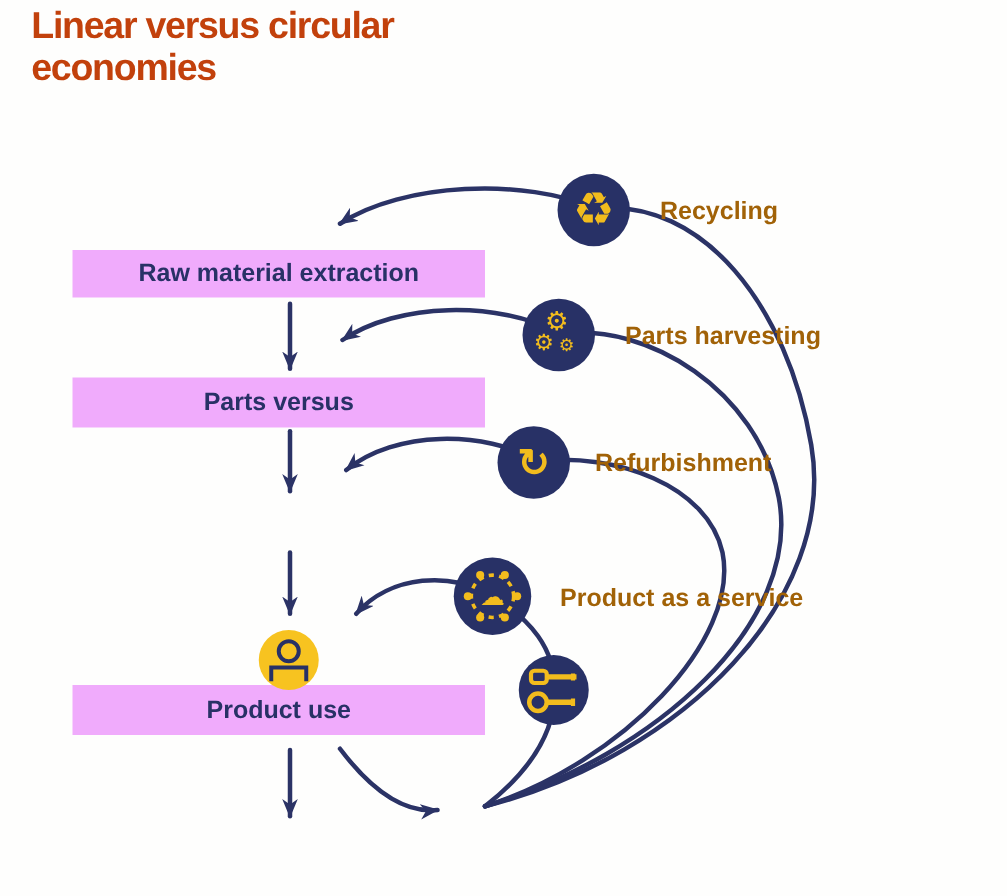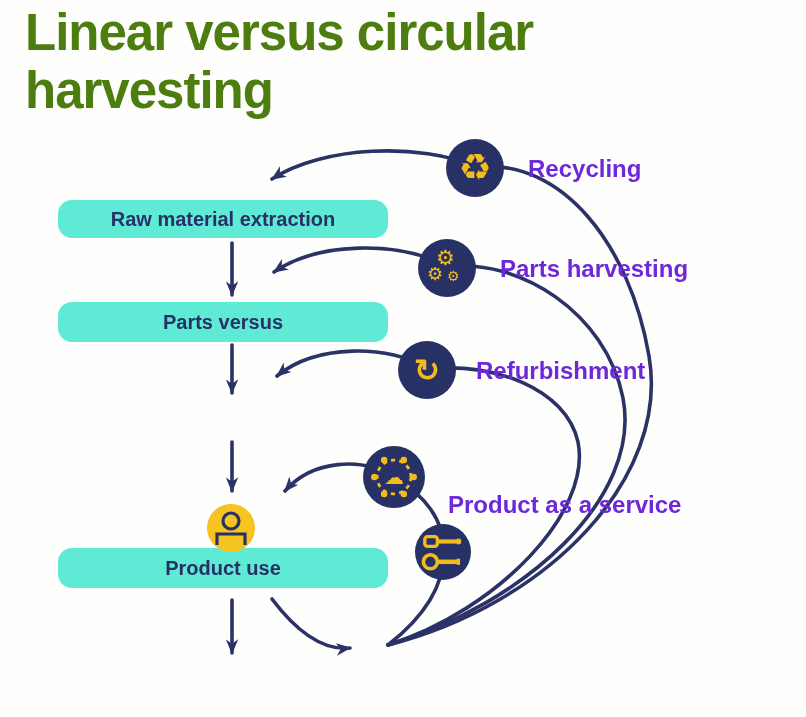--- a/index.html
+++ b/index.html
@@ -2,40 +2,39 @@
 <html><head>
 <meta charset="utf-8">
 <style>
   html,body{margin:0;padding:0;background:#ffffff;}
   .canvas{
     position:relative;width:806px;height:717px;background:#fefefd;
     font-family:"Liberation Sans",sans-serif;overflow:hidden;
   }
   .title{
     position:absolute;left:25px;top:4px;
-    font-size:51px;font-weight:bold;color:#4d7c0f;
+    font-size:30px;font-weight:bold;color:#c2410c;
     line-height:1.14;letter-spacing:-1px;
   }
   .wires{position:absolute;left:0;top:0;width:806px;height:717px;}
   .stage{
     position:absolute;left:58px;width:330px;height:40px;
-    background:#5eead4;color:#283166;
+    background:#f0abfc;color:#283166;
     font-weight:bold;font-size:20px;
     display:flex;align-items:center;justify-content:center;
     white-space:nowrap;
-    border-radius:14px;
   }
   .s1{top:200px;height:38px}.s2{top:302px}.s3{top:398px}.s4{top:548px}.s5{top:660px}
   .loop-icon{
     position:absolute;border-radius:50%;background:#283166;
     display:flex;align-items:center;justify-content:center;
     color:#f2bc1d;
   }
   .loop-label{
-    position:absolute;font-size:24px;font-weight:bold;color:#6d28d9;
+    position:absolute;font-size:20px;font-weight:bold;color:#a16207;
     white-space:nowrap;line-height:26px;
   }
   .g-recycle{font-size:37px;line-height:1;transform:translateY(-1px);}
   .g-refresh{font-size:31px;font-weight:bold;line-height:1;}
   .gear{position:absolute;line-height:1;}
   .gear.g1{font-size:21px;left:18px;top:8px;}
   .gear.g2{font-size:18px;left:9px;top:26px;}
   .gear.g3{font-size:14px;left:29px;top:30px;}
   .person{
     position:absolute;left:207px;top:504px;width:48px;height:48px;
@@ -43,21 +42,21 @@
     display:flex;align-items:center;justify-content:center;
   }
 </style>
 </head>
 <body>
 
 <div class="canvas">
 
   <div class="title">
     <div>Linear versus circular</div>
-    <div>harvesting</div>
+    <div>economies</div>
   </div>
 
   <svg class="wires" viewBox="0 0 806 717">
     <defs>
       <marker id="ah" viewBox="0 0 12 10" refX="11" refY="5" markerUnits="userSpaceOnUse" markerWidth="15" markerHeight="13" orient="auto">
         <path d="M0 0 L12 5 L0 10 L3.5 5 Z" fill="#2b3366"></path>
       </marker>
     </defs>
     <g stroke="#2b3366" stroke-width="3.6" fill="none" stroke-linecap="round">
 
@@ -126,15 +125,15 @@
       <line x1="31" y1="10.5" x2="31" y2="14.5" stroke="#f2bc1d" stroke-width="2.4"></line>
       <circle cx="11" cy="27" r="5" fill="none" stroke="#f2bc1d" stroke-width="2.6"></circle>
       <line x1="16" y1="27" x2="32" y2="27" stroke="#f2bc1d" stroke-width="3.2"></line>
       <line x1="31" y1="24.8" x2="31" y2="29.2" stroke="#f2bc1d" stroke-width="2.4"></line>
     </svg>
   </div>
 
   <div class="loop-label" style="left:528px;top:156px">Recycling</div>
   <div class="loop-label" style="left:476px;top:358px">Refurbishment</div>
   <div class="loop-label" style="left:500px;top:256px">Parts harvesting</div>
-  <div class="loop-label" style="left:448px;top:492px">Product as a service</div>
+  <div class="loop-label" style="left:448px;top:466px">Product as a service</div>
 
 </div>
 
 </body></html>

